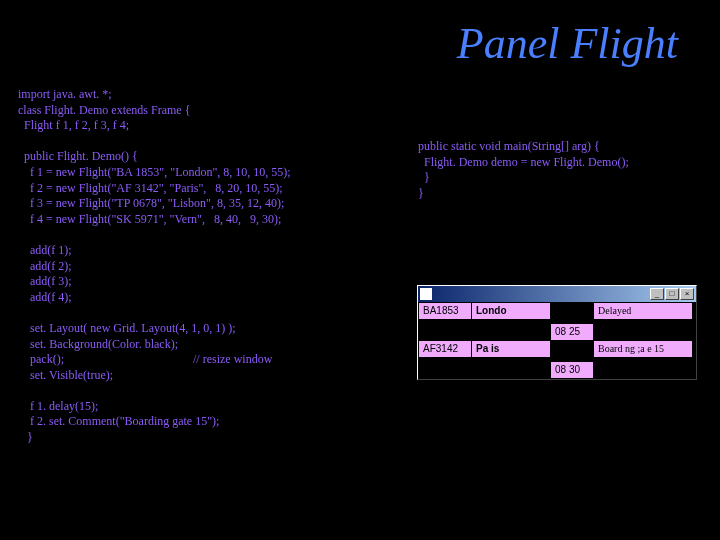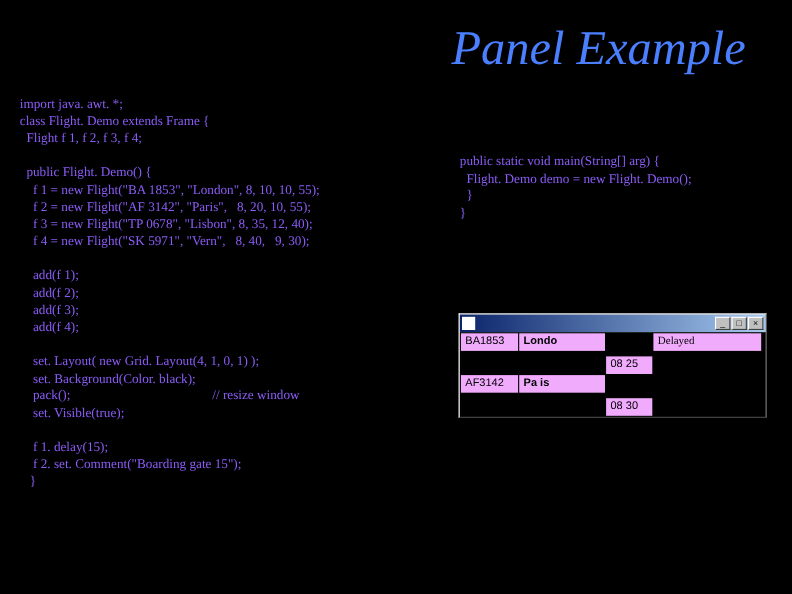--- a/index.html
+++ b/index.html
@@ -93,21 +93,21 @@
     white-space: nowrap;
   }
   .c1 { width: 52px; }
   .c2 { width: 78px; font-weight: bold; }
   .c3 { width: 42px; margin-top: 21px; }
   .c4 { width: 98px; font-family: Liberation Serif, serif; }
 </style>
 </head>
 <body>
 
-<h1 class="title">Panel Example</h1>
+<h1 class="title">Panel Flight</h1>
 
 <div class="content">
   <div class="col-left">
     <div class="code-block">import java. awt. *;
 class Flight. Demo extends Frame {
   Flight f 1, f 2, f 3, f 4;
 
   public Flight. Demo() {
     f 1 = new Flight("BA 1853", "London", 8, 10, 10, 55);
     f 2 = new Flight("AF 3142", "Paris",   8, 20, 10, 55);
@@ -149,15 +149,16 @@
     <div class="win-row">
       <div class="cell c1">BA1853</div>
       <div class="cell c2">Londo</div>
       <div class="cell c3">08 25</div>
       <div class="cell c4">Delayed</div>
     </div>
     <div class="win-row">
       <div class="cell c1">AF3142</div>
       <div class="cell c2">Pa is</div>
       <div class="cell c3">08 30</div>
+      <div class="cell c4">Board ng ;a e 15</div>
     </div>
   </div>
 </div>
 
 </body></html>

